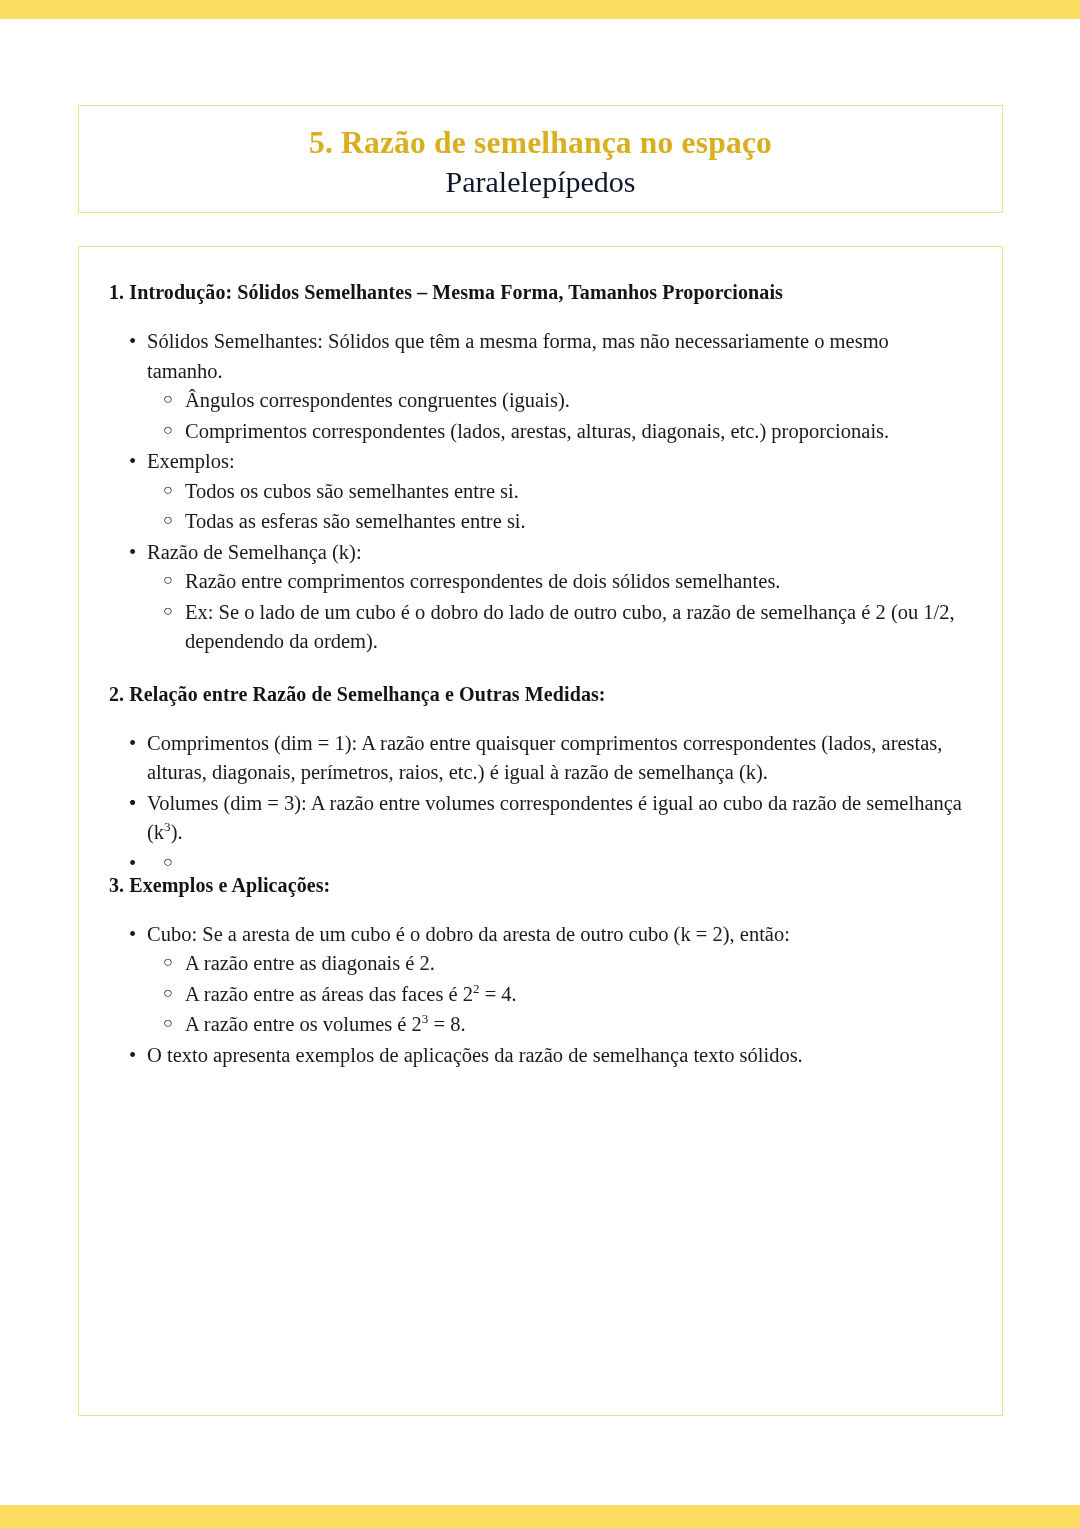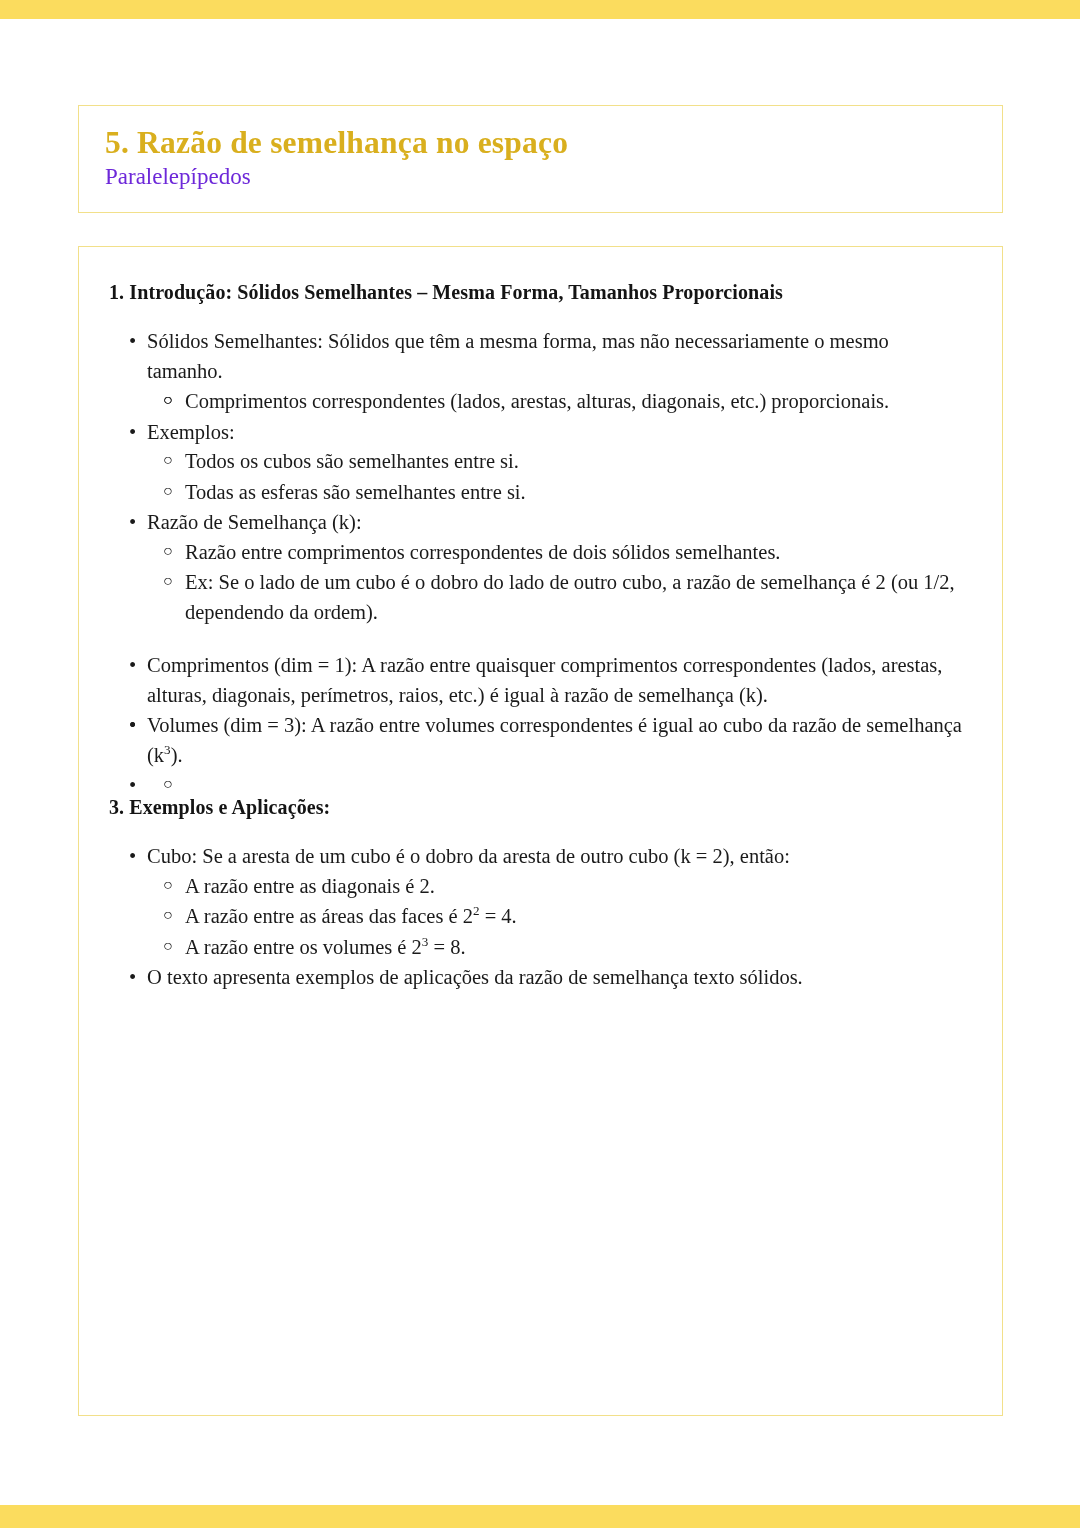--- a/index.html
+++ b/index.html
@@ -36,34 +36,35 @@
   
   .title-card {
     position: absolute;
     left: 78px;
     top: 105px;
     width: 925px;
     height: 108px;
     border: 1.5px solid #F2E08A;
     background: #ffffff;
     padding: 18px 26px 0 26px;
+    text-align: center;
   }
   .doc-title {
     font-size: 31.5px;
     line-height: 1.18;
     font-weight: 700;
     color: #D9AF1E;
     letter-spacing: 0.2px;
     margin: 0;
     white-space: nowrap;
   }
   .doc-subtitle {
-    font-size: 23px;
+    font-size: 30px;
     line-height: 1.25;
-    color: #6d28d9;
+    color: #0f172a;
     font-weight: 400;
     margin: 2px 0 0 0;
   }
 
   
   .content-card {
     position: absolute;
     left: 78px;
     top: 246px;
     width: 925px;
@@ -146,34 +147,35 @@
     <div class="doc-title">5. Razão de semelhança no espaço</div>
     <div class="doc-subtitle">Paralelepípedos</div>
   </div>
 
   <div class="content-card">
     <div id="sections-root">
         <div class="section">
           <div class="section-heading">1. Introdução: Sólidos Semelhantes – Mesma Forma, Tamanhos Proporcionais</div>
           <ul class="lvl1">
             <li class="bullet1"><span class="mk1">•</span><span>Sólidos Semelhantes: Sólidos que têm a mesma forma, mas não necessariamente o mesmo tamanho.</span><ul class="lvl2">
-                <li class="bullet2"><span class="mk2">○</span></li>
+                <li class="bullet2"><span class="mk2">○</span><span>Ângulos correspondentes congruentes (iguais).</span></li>
                 <li class="bullet2"><span class="mk2">○</span><span>Comprimentos correspondentes (lados, arestas, alturas, diagonais, etc.) proporcionais.</span></li>
               </ul></li>
             <li class="bullet1"><span class="mk1">•</span><span>Exemplos:</span><ul class="lvl2">
                 <li class="bullet2"><span class="mk2">○</span><span>Todos os cubos são semelhantes entre si.</span></li>
                 <li class="bullet2"><span class="mk2">○</span><span>Todas as esferas são semelhantes entre si.</span></li>
               </ul></li>
             <li class="bullet1"><span class="mk1">•</span><span>Razão de Semelhança (k):</span><ul class="lvl2">
                 <li class="bullet2"><span class="mk2">○</span><span>Razão entre comprimentos correspondentes de dois sólidos semelhantes.</span></li>
                 <li class="bullet2"><span class="mk2">○</span><span>Ex: Se o lado de um cubo é o dobro do lado de outro cubo, a razão de semelhança é 2 (ou 1/2, dependendo da ordem).</span></li>
               </ul></li>
           </ul>
         </div>
         <div class="section">
+          <div class="section-heading">2. Relação entre Razão de Semelhança e Outras Medidas:</div>
           <ul class="lvl1">
             <li class="bullet1"><span class="mk1">•</span><span>Comprimentos (dim = 1): A razão entre quaisquer comprimentos correspondentes (lados, arestas, alturas, diagonais, perímetros, raios, etc.) é igual à razão de semelhança (k).</span></li>
             <li class="bullet1"><span class="mk1">•</span></li>
             <li class="bullet1"><span class="mk1">•</span><span>Volumes (dim = 3): A razão entre volumes correspondentes é igual ao cubo da razão de semelhança (k<span class="sup">3</span>).</span></li>
             <li class="bullet1"><span class="mk1">•</span><ul class="lvl2">
                 <li class="bullet2"><span class="mk2">○</span></li>
               </ul></li>
           </ul>
         </div>
         <div class="section">

